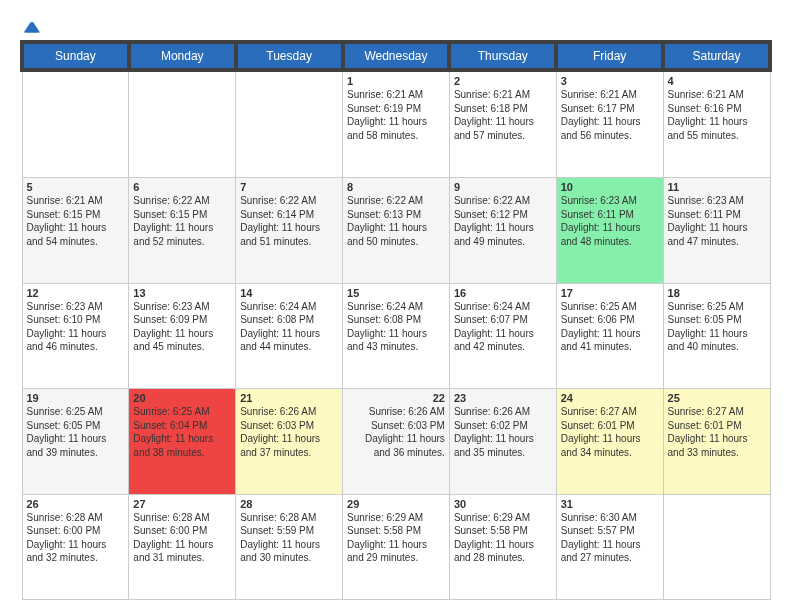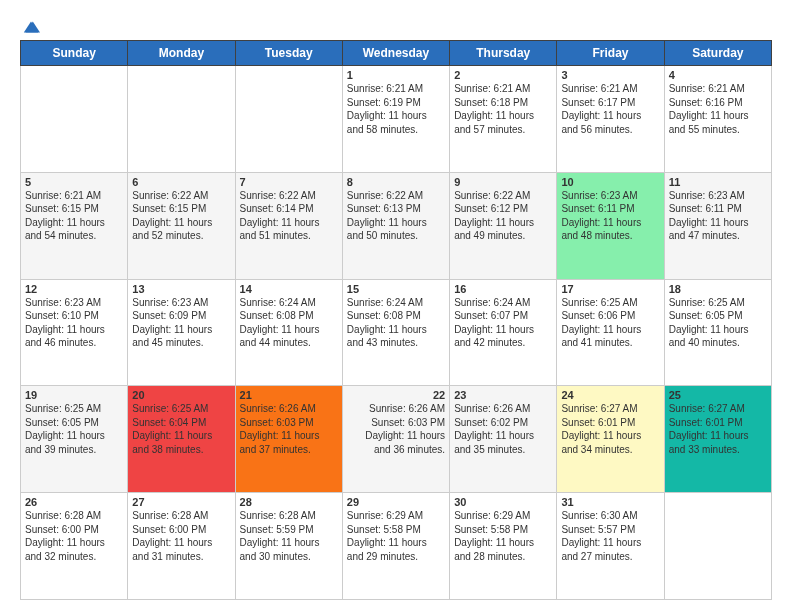--- a/index.html
+++ b/index.html
@@ -65,23 +65,23 @@
       border: 1px solid #ccc;
       border-collapse: collapse;
       width: 100%;
       table-layout: fixed;
     }
     .calendar th {
       background: #2a6ebb;
       color: #fff;
       text-align: center;
       font-size: 12px;
-      font-weight: bold;
+      font-weight: normal;
       padding: 5px 3px;
-      border: 1px solid #404040;
+      border: 4px solid #404040;
     }
     .calendar td {
       border: 1px solid #ccc;
       vertical-align: top;
       padding: 3px 4px;
       font-size: 9.5px;
       color: #333;
       background: #fff;
     }
     .calendar tr:nth-child(even) td {
@@ -223,37 +223,37 @@
         </tr>
         <tr style="background: rgb(245, 245, 245);">
           <td style="background: rgb(245, 245, 245); margin-top: 8px;">
             <span class="day-number">19</span>
             <div class="day-info">Sunrise: 6:25 AM<br>Sunset: 6:05 PM<br>Daylight: 11 hours and 39 minutes.</div>
           </td>
           <td style="background: #ef4444;">
             <span class="day-number">20</span>
             <div class="day-info">Sunrise: 6:25 AM<br>Sunset: 6:04 PM<br>Daylight: 11 hours and 38 minutes.</div>
           </td>
-          <td style="background: #f97316;">
+          <td style="background: #fef9c3;">
             <span class="day-number">21</span>
             <div class="day-info">Sunrise: 6:26 AM<br>Sunset: 6:03 PM<br>Daylight: 11 hours and 37 minutes.</div>
           </td>
           <td style="background: rgb(245, 245, 245); text-align: right;">
             <span class="day-number">22</span>
             <div class="day-info">Sunrise: 6:26 AM<br>Sunset: 6:03 PM<br>Daylight: 11 hours and 36 minutes.</div>
           </td>
           <td style="background: rgb(245, 245, 245);">
             <span class="day-number">23</span>
             <div class="day-info">Sunrise: 6:26 AM<br>Sunset: 6:02 PM<br>Daylight: 11 hours and 35 minutes.</div>
           </td>
           <td style="background: #fef9c3;">
             <span class="day-number">24</span>
             <div class="day-info">Sunrise: 6:27 AM<br>Sunset: 6:01 PM<br>Daylight: 11 hours and 34 minutes.</div>
           </td>
-          <td style="background: #14b8a6;">
+          <td style="background: #fef9c3;">
             <span class="day-number">25</span>
             <div class="day-info">Sunrise: 6:27 AM<br>Sunset: 6:01 PM<br>Daylight: 11 hours and 33 minutes.</div>
           </td>
         </tr>
         <tr style="background: #c4b5fd;">
           <td>
             <span class="day-number">26</span>
             <div class="day-info">Sunrise: 6:28 AM<br>Sunset: 6:00 PM<br>Daylight: 11 hours and 32 minutes.</div>
           </td>
           <td>

